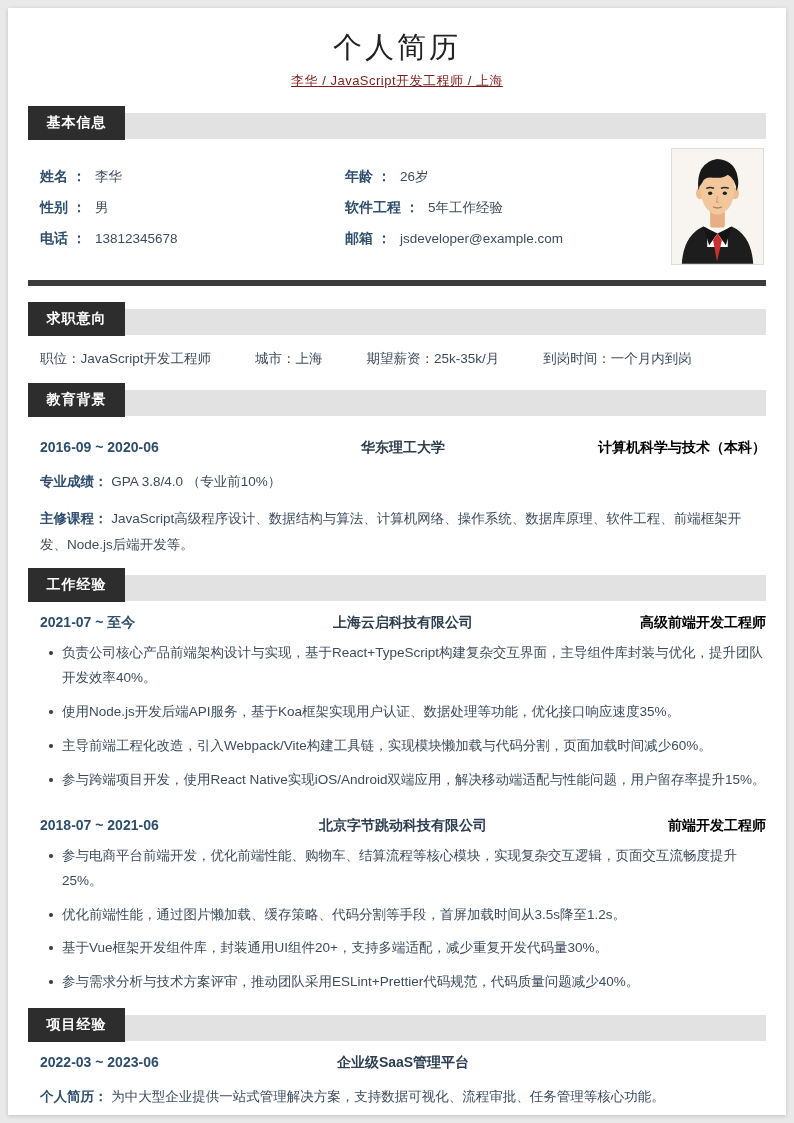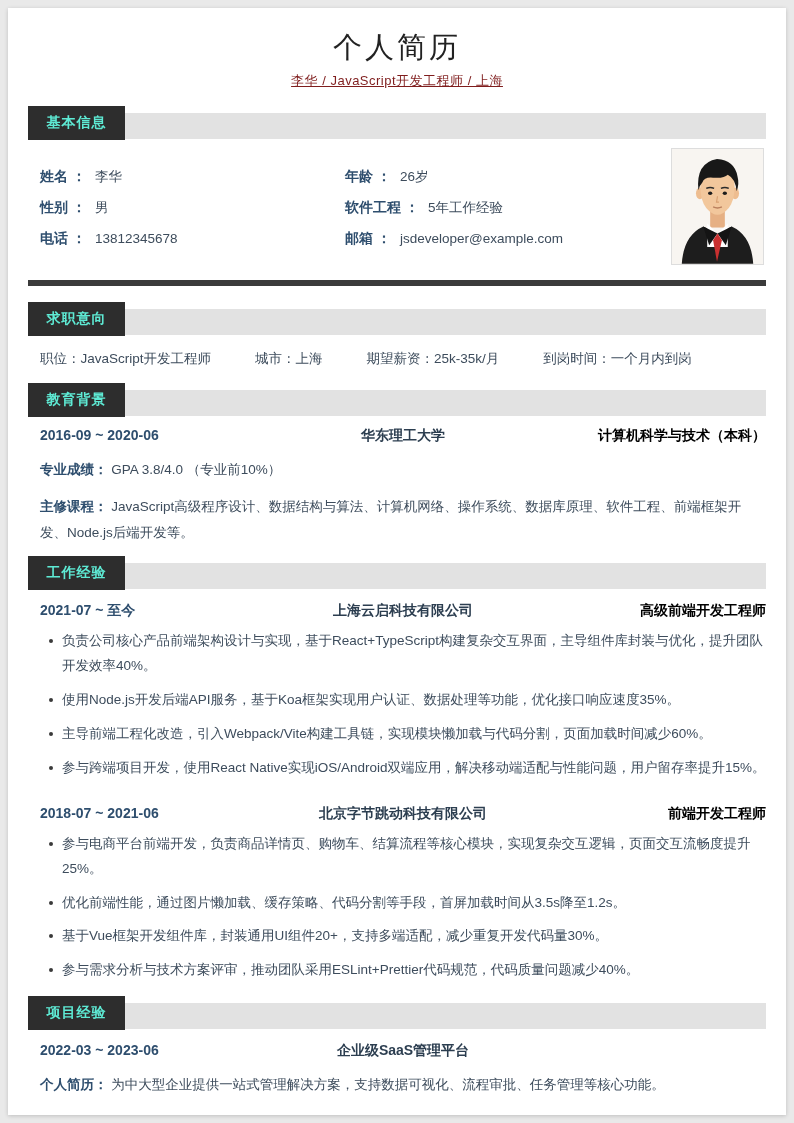--- a/index.html
+++ b/index.html
@@ -24,21 +24,21 @@
   }
   
   .rheader{text-align:center;}
   .rtitle{font-size:29px;font-weight:normal;color:#222;letter-spacing:3px;line-height:1.2;}
   .rsubtitle{margin-top:7px;font-size:13px;color:#7f1d1d;letter-spacing:.5px;text-decoration:underline;}
   
   .sec{position:relative;height:34px;margin-top:16px;}
   .sec .bar{position:absolute;left:0;right:0;top:7px;height:26px;background:var(--bar);}
   .sec .box{
     position:absolute;left:0;top:0;height:34px;min-width:97px;padding:0 16px;
-    background:var(--sbg);color:#5eead4;font-size:14px;font-weight:bold;
+    background:var(--sbg);color:#ffffff;font-size:14px;font-weight:bold;
     display:flex;align-items:center;justify-content:center;letter-spacing:1px;
   }
   
   .basic-wrap{position:relative;margin-top:8px;min-height:118px;}
   .fields{display:grid;grid-template-columns:305px 330px;row-gap:10px;padding:18px 0 0 12px;}
   .field{display:flex;align-items:baseline;line-height:20px;}
   .flabel{color:var(--accent);font-weight:bold;font-size:14px;white-space:nowrap;}
   .fvalue{margin-left:9px;color:var(--body);}
   .photo{
     position:absolute;right:2px;top:0;width:93px;height:117px;
@@ -49,21 +49,21 @@
   
   .intent-line{display:flex;gap:44px;margin:13px 0 0 12px;line-height:20px;white-space:nowrap;}
   .intent-item{display:flex;}
   .ilabel{color:var(--body);}
   .ivalue{color:var(--body);}
   
   .row3{display:flex;margin:10px 0 0 12px;font-size:14px;font-weight:bold;color:var(--accent);line-height:20px;}
   .row3 .c1{flex:1.1;text-align:left;}
   .row3 .c2{flex:1.5;text-align:center;color:#2c3e50;}
   .row3 .c3{flex:1.1;text-align:right;color:#000000;}
-  .row3.edu{margin-top:8px;}
+  .row3.edu{margin-top:20px;}
   
   .lpara{margin:12px 0 0 12px;line-height:1.9;}
   .plabel{color:var(--accent);font-weight:bold;}
   
   .bullets{list-style:none;margin:4px 0 0 0;}
   .bullets li{position:relative;padding-left:34px;margin-top:9px;line-height:1.85;color:var(--body);}
   .bullets li::before{
     content:"";position:absolute;left:21px;top:10px;width:4px;height:4px;border-radius:50%;background:#3a3a3a;
   }
   .job{margin-top:6px;}
@@ -207,21 +207,21 @@
     </ul>
   </div>
 
   <div class="job">
     <div class="row3">
       <span class="c1">2018-07 ~ 2021-06</span>
       <span class="c2">北京字节跳动科技有限公司</span>
       <span class="c3">前端开发工程师</span>
     </div>
     <ul class="bullets">
-      <li>参与电商平台前端开发，负责商品详情页、购物车、结算流程等核心模块，实现复杂交互逻辑，页面交互流畅度提升25%。</li>
+      <li>参与电商平台前端开发，优化前端性能、购物车、结算流程等核心模块，实现复杂交互逻辑，页面交互流畅度提升25%。</li>
       <li>优化前端性能，通过图片懒加载、缓存策略、代码分割等手段，首屏加载时间从3.5s降至1.2s。</li>
       <li>基于Vue框架开发组件库，封装通用UI组件20+，支持多端适配，减少重复开发代码量30%。</li>
       <li>参与需求分析与技术方案评审，推动团队采用ESLint+Prettier代码规范，代码质量问题减少40%。</li>
     </ul>
   </div>
 
   <div class="sec" style="margin-top:13px;">
     <div class="bar"></div>
     <div class="box">项目经验</div>
   </div>

